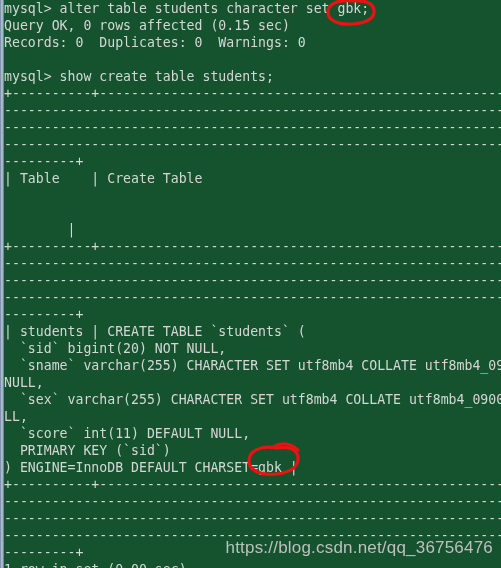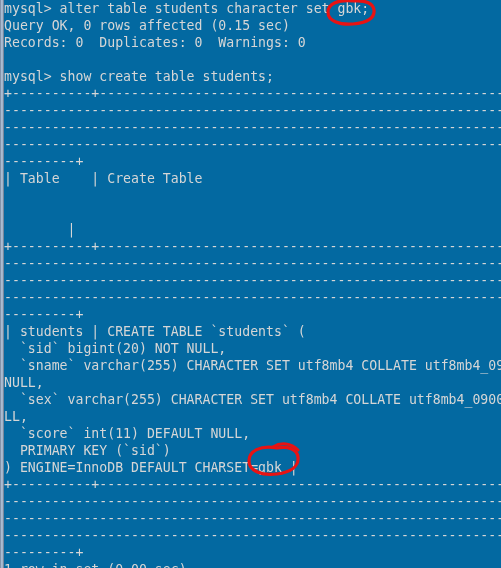--- a/index.html
+++ b/index.html
@@ -4,21 +4,21 @@
 <style>
   html, body {
     margin: 0;
     padding: 0;
     background: #000000;
   }
   #screen {
     position: relative;
     width: 501px;
     height: 568px;
-    background: #0369a1;
+    background: #14532d;
     overflow: hidden;
   }
   
   #scrollbar-strip {
     position: absolute;
     left: 0;
     top: 0;
     width: 4px;
     height: 568px;
     background: linear-gradient(to right, #6e7f96 0%, #aebfd4 40%, #9fb2c8 70%, #57687e 100%);
@@ -77,14 +77,15 @@
 
   <svg class="annot-ellipse" style="left:324px; top:-2px;" width="56" height="30" viewBox="0 0 56 30">
     <path d="M30 3 C 14 1, 4 6, 4 14 C 4 23, 15 27, 29 26 C 43 25, 51 20, 50 12 C 49 5, 41 2, 30 3 Z" fill="none" stroke="#e81313" stroke-width="3.2" stroke-linecap="round"></path>
   </svg>
 
   <svg class="annot-ellipse" style="left:243px; top:440px;" width="62" height="40" viewBox="0 0 62 40">
     <path d="M34 8 C 17 5, 6 11, 6 21 C 6 31, 19 36, 34 34 C 48 32, 56 26, 55 17 C 54 9, 45 6, 34 8 Z" fill="none" stroke="#e81313" stroke-width="3.2" stroke-linecap="round"></path>
     <path d="M30 7 C 38 2, 48 3, 55 10" fill="none" stroke="#e81313" stroke-width="3" stroke-linecap="round"></path>
   </svg>
 
+  <div id="watermark">https://blog.csdn.net/qq_36756476</div>
 
 </div>
 
 </body></html>

